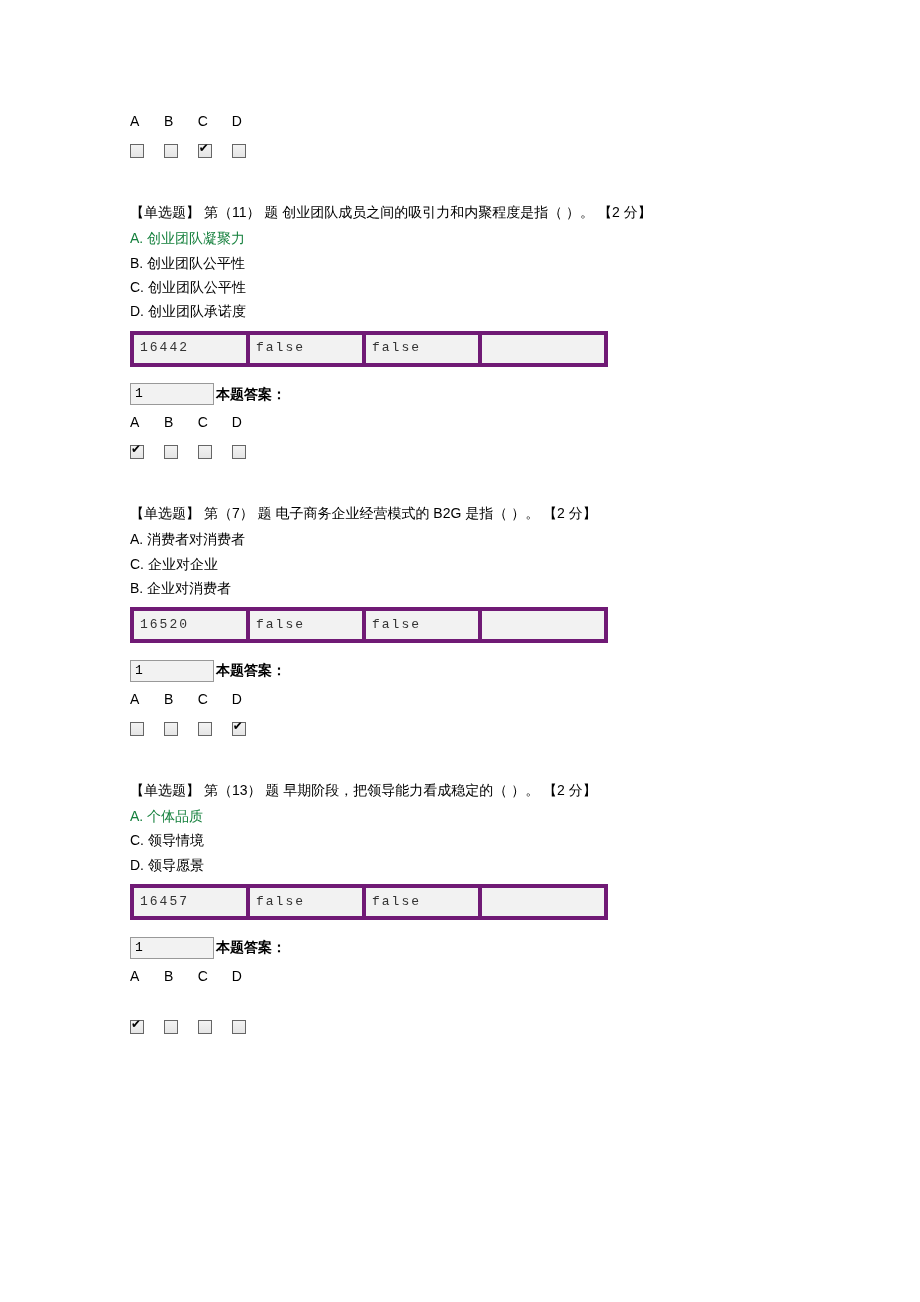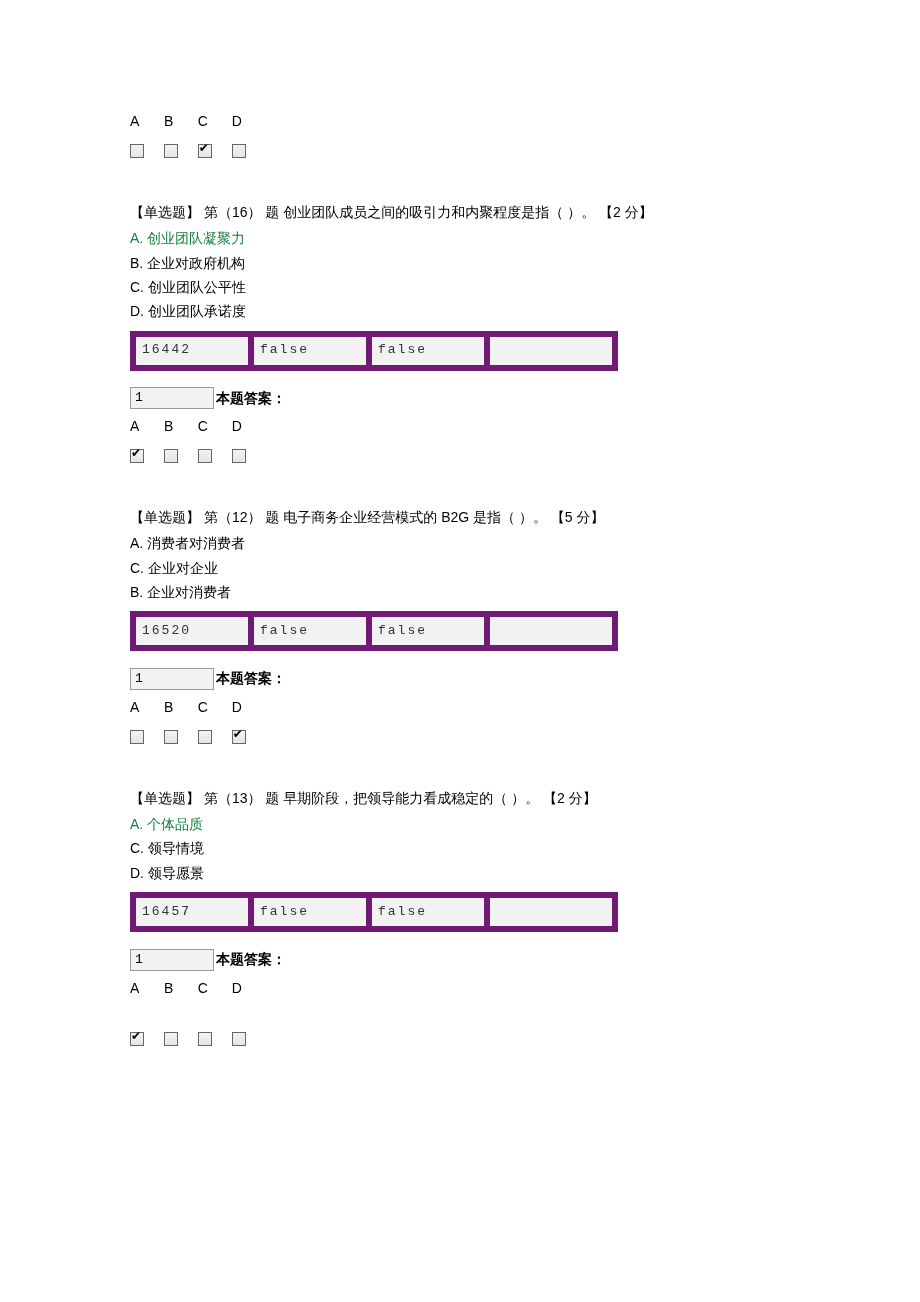--- a/index.html
+++ b/index.html
@@ -55,21 +55,21 @@
   }
   .correct {
     color: #15803d;
   }
   .gray-table {
     border-collapse: collapse;
     margin-top: 8px;
     margin-bottom: 16px;
   }
   .gray-table td {
-    border: 6px solid #701a75;
+    border: 4px solid #701a75;
     background: #f2f2f2;
     height: 24px;
     font-family: "Courier New", monospace;
     font-size: 13px;
     letter-spacing: 2px;
     color: #333;
     padding: 2px 6px;
     vertical-align: middle;
   }
   .gray-table .c1 { width: 100px; }
@@ -111,24 +111,24 @@
   </div>
   <div class="answer-row-checks">
     <span class="cb"></span>
     <span class="cb"></span>
     <span class="cb checked"></span>
     <span class="cb"></span>
   </div>
 </div>
 
 <div class="question-block">
-  <p class="q-title">【单选题】 第（16） 题  创业团队成员之间的吸引力和内聚程度是指（ ）。 【2 分】</p>
+  <p class="q-title">【单选题】 第（11） 题  创业团队成员之间的吸引力和内聚程度是指（ ）。 【2 分】</p>
   <div class="options">
     <p class="correct">A.  创业团队凝聚力</p>
-    <p>B.  企业对政府机构</p>
+    <p>B.  创业团队公平性</p>
     <p>C.  创业团队公平性</p>
     <p>D.  创业团队承诺度</p>
   </div>
   <table class="gray-table">
     <tbody>
         <tr>
       <td class="c1">16442</td>
       <td class="c2">false</td>
       <td class="c3">false</td>
       <td class="c4"></td>
@@ -146,21 +146,21 @@
   </div>
   <div class="answer-row-checks">
     <span class="cb checked"></span>
     <span class="cb"></span>
     <span class="cb"></span>
     <span class="cb"></span>
   </div>
 </div>
 
 <div class="question-block">
-  <p class="q-title">【单选题】 第（12） 题  电子商务企业经营模式的 B2G 是指（ ）。 【5 分】</p>
+  <p class="q-title">【单选题】 第（7） 题  电子商务企业经营模式的 B2G 是指（ ）。 【2 分】</p>
   <div class="options">
     <p>A.  消费者对消费者</p>
     <p>C.  企业对企业</p>
     <p>B.  企业对消费者</p>
   </div>
   <table class="gray-table">
     <tbody>
         <tr>
       <td class="c1">16520</td>
       <td class="c2">false</td>

